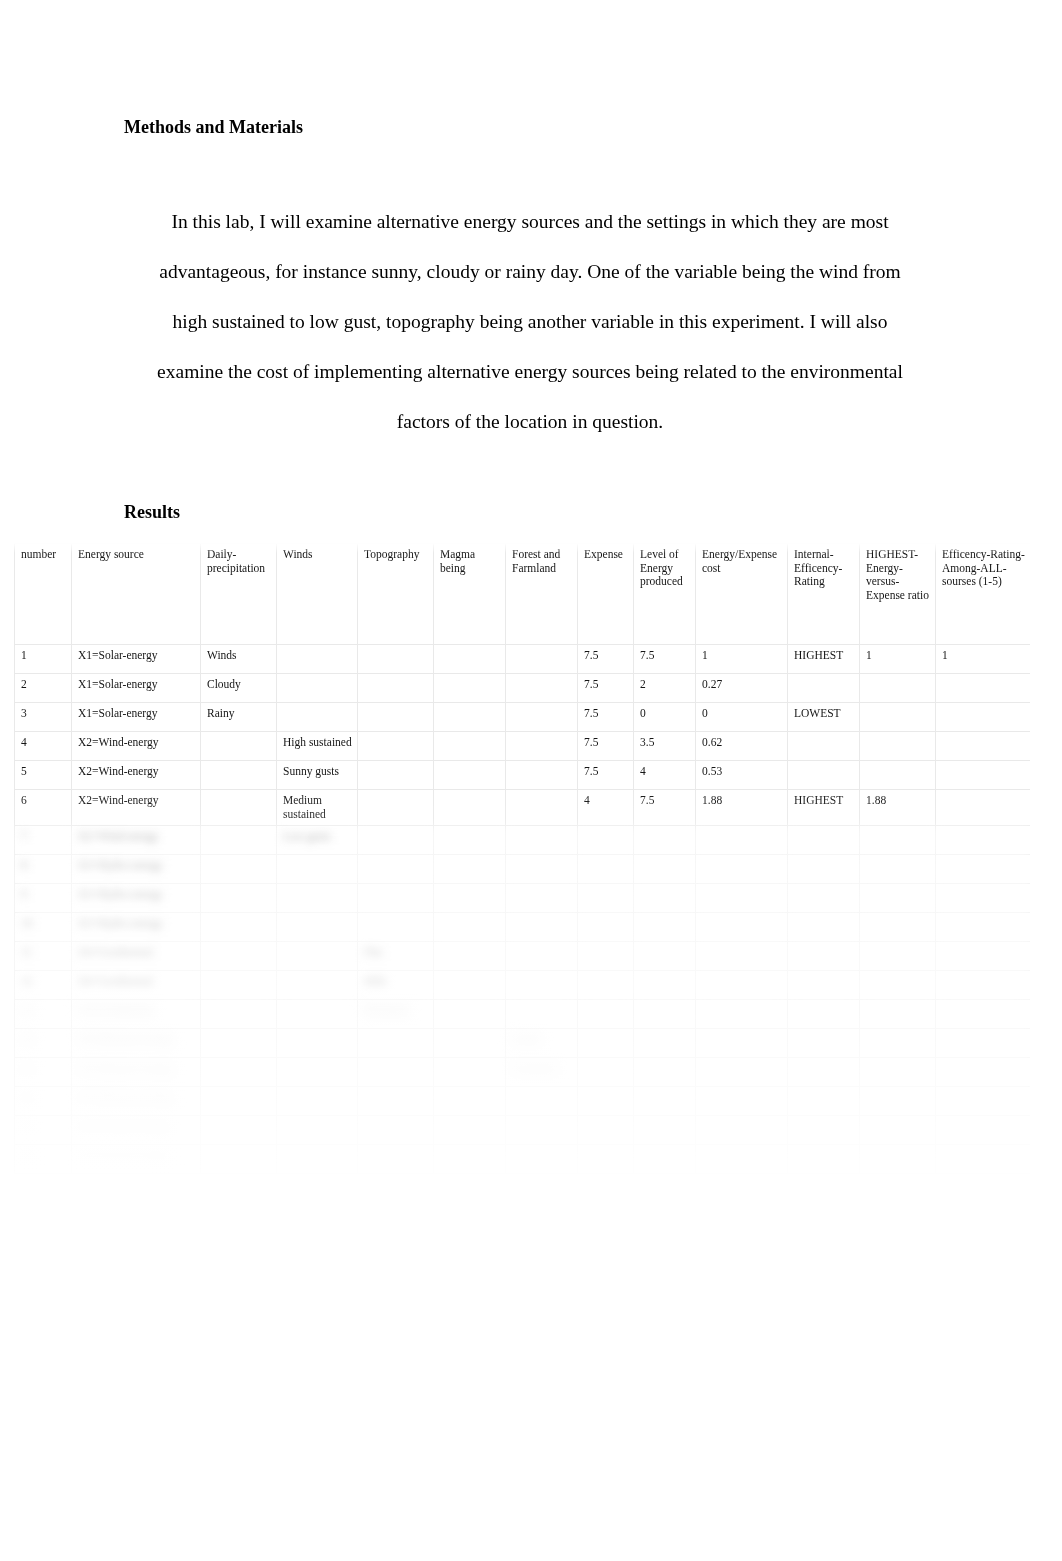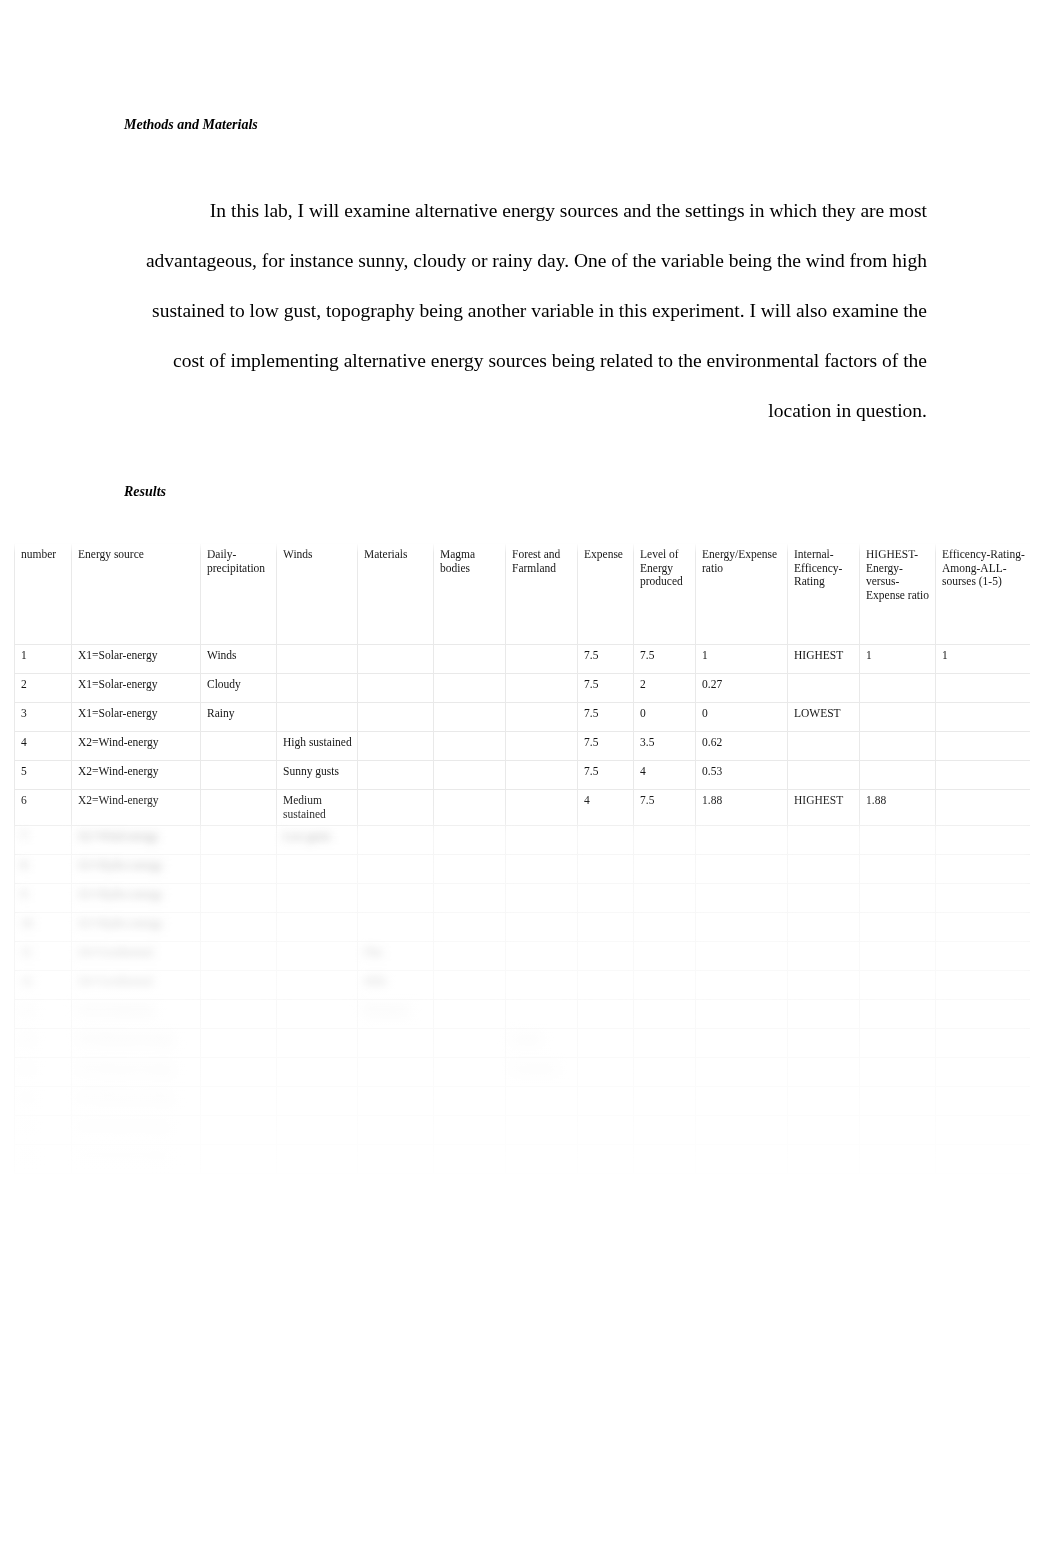--- a/index.html
+++ b/index.html
@@ -17,31 +17,30 @@
   }
 
   
   .doc-body {
     position: absolute;
     left: 124px;
     top: 118px;
     width: 812px;
   }
   .heading {
-    font-size: 14px;
+    font-size: 18px;
     line-height: 1.0;
     margin: 0 0 0 0;
     color: #000;
-    font-style: italic;
   }
   .para {
     font-size: 19.5px;
     line-height: 50px;
-    margin: 9px;
-    text-align: right;
+    margin: 16px;
+    text-align: center;
     color: #000;
   }
   .spacer-1 { height: 45px; }
   .spacer-2 { height: 14px; }
 
   
   .table-wrap {
     position: absolute;
     left: 14px;
     top: 543px;
@@ -158,26 +157,26 @@
       <col class="c10">
         <col class="c11">
         <col class="c12">
     </colgroup>
     <thead>
       <tr>
         <th>number</th>
         <th>Energy source</th>
         <th>Daily-precipitation</th>
         <th>Winds</th>
-        <th>Materials</th>
-        <th>Magma bodies</th>
+        <th>Topography</th>
+        <th>Magma being</th>
         <th>Forest and Farmland</th>
         <th>Expense</th>
         <th>Level of Energy produced</th>
-        <th>Energy/Expense ratio</th>
+        <th>Energy/Expense cost</th>
         <th>Internal-Efficency-Rating</th>
         <th>HIGHEST-Energy-versus-Expense ratio</th>
         <th>Efficency-Rating-Among-ALL-sourses (1-5)</th>
       </tr>
     </thead>
     <tbody id="visible-body">
         <tr>
           <td>1</td>
           <td>X1=Solar-energy</td>
           <td>Winds</td>

